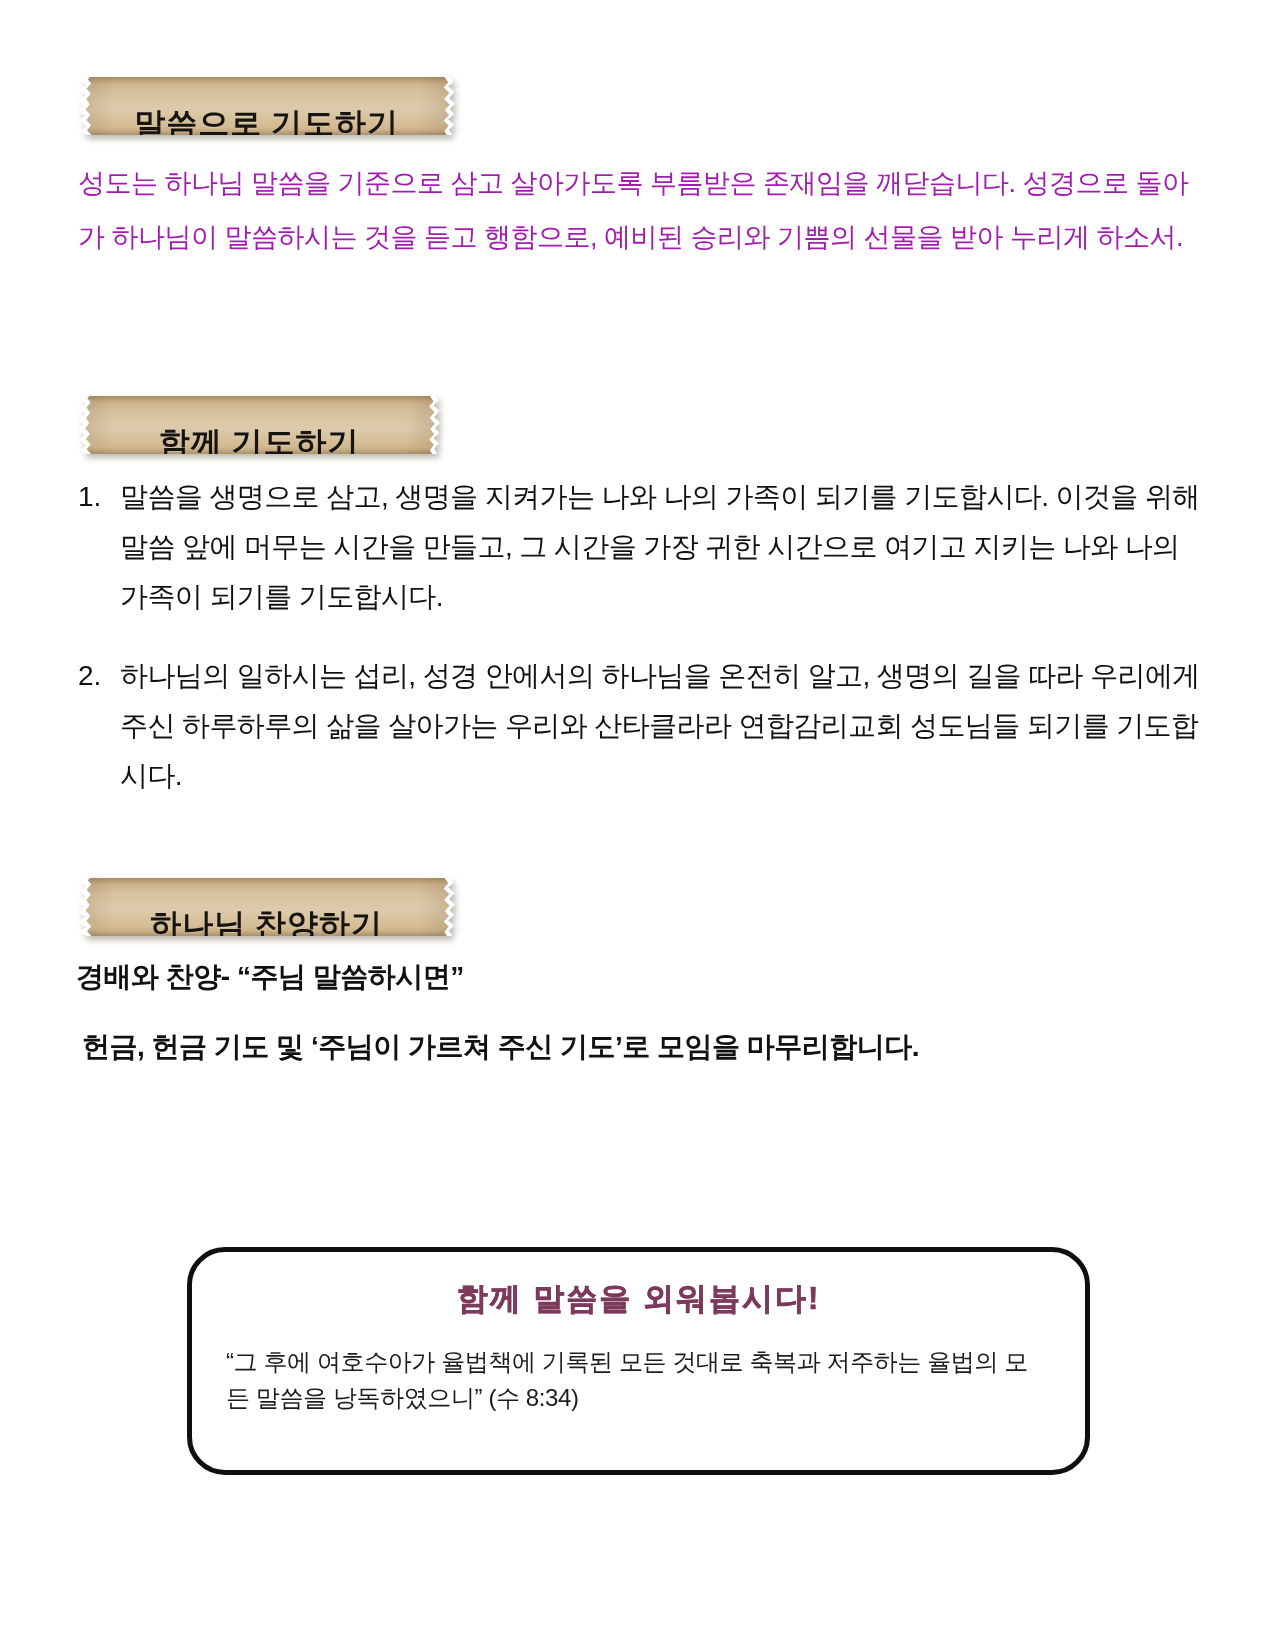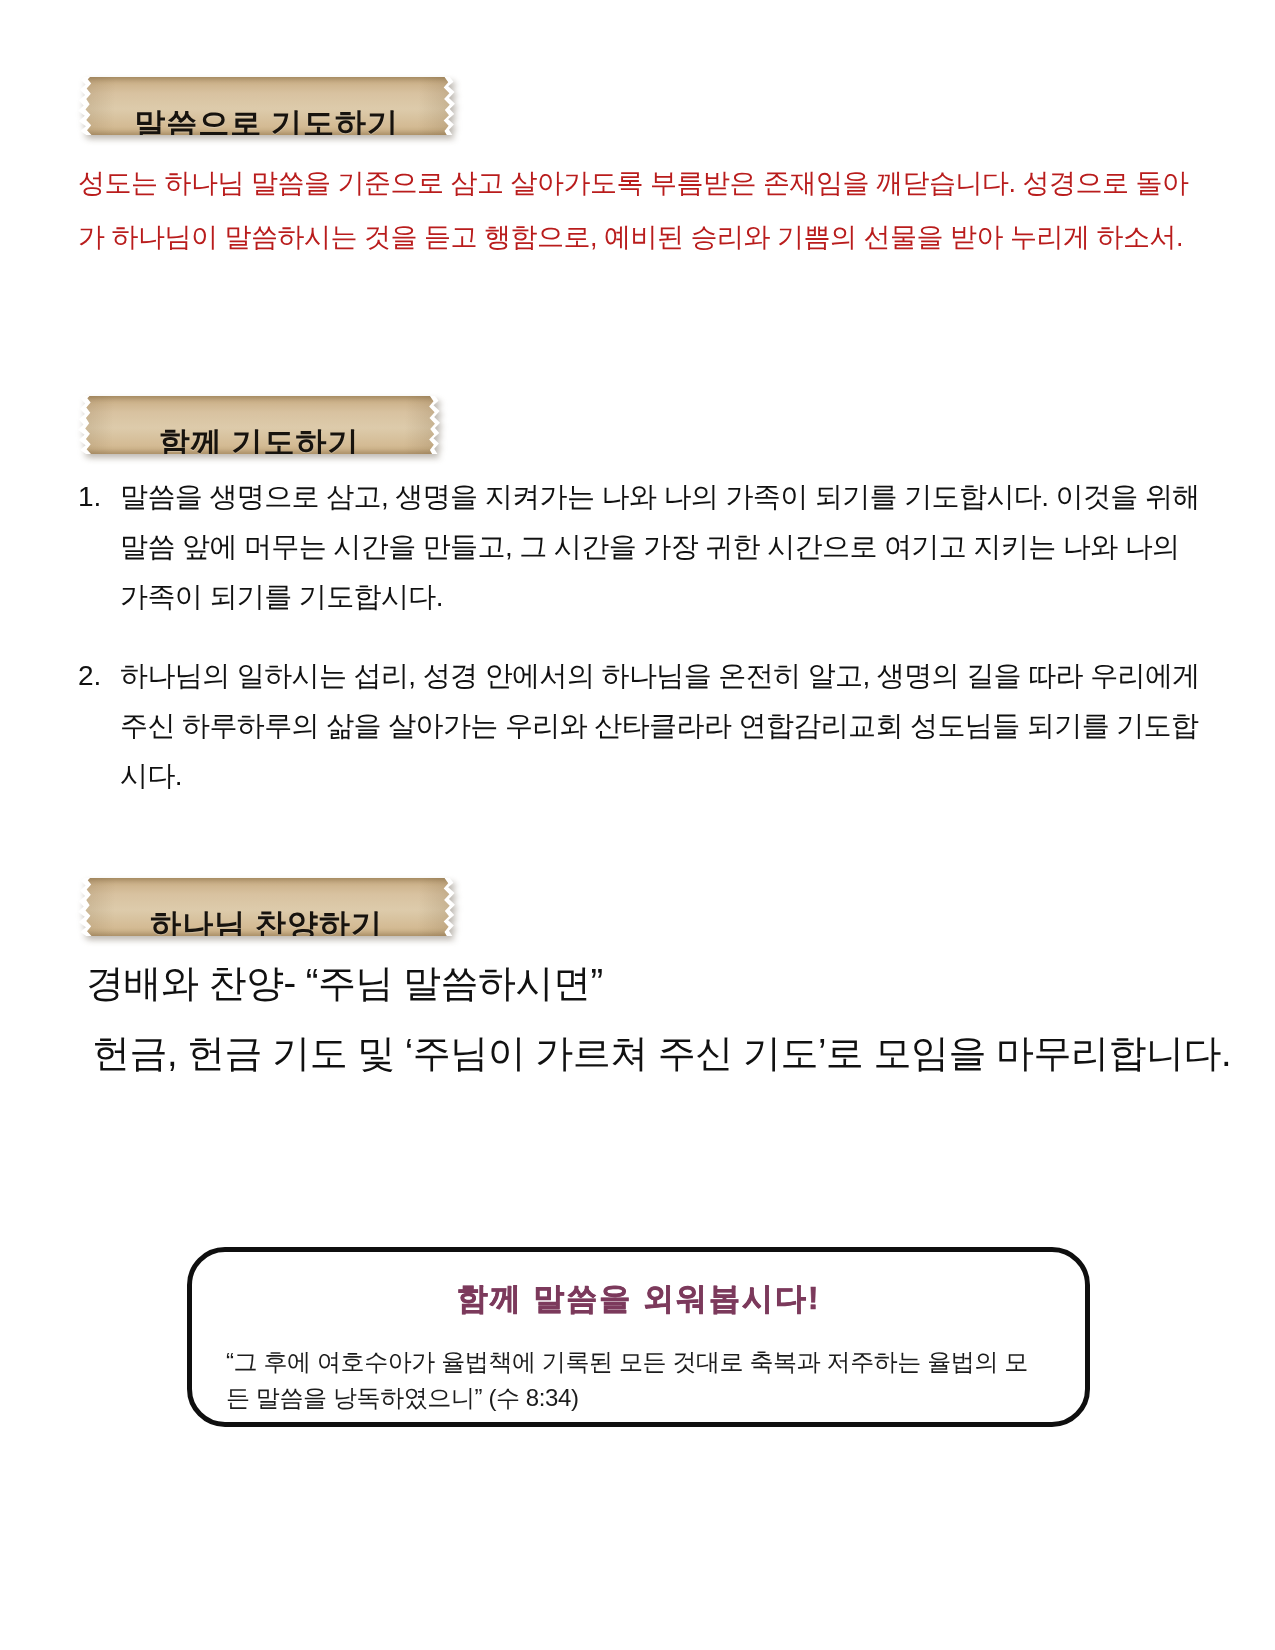--- a/index.html
+++ b/index.html
@@ -55,21 +55,21 @@
   }
 
   
   .para{
     position:absolute;
     left:78px;
     width:1125px;
     font-size:27px;
     line-height:54px;
     letter-spacing:-0.5px;
-    color:#b91c1c;
+    color:#a21caf;
   }
   .prayer-list{
     position:absolute;
     left:68px;
     width:1140px;
   }
   .prayer-item{
     display:flex;
     align-items:flex-start;
     margin-bottom:29px;
@@ -82,32 +82,33 @@
     padding-left:10px;
   }
   .prayer-text{
     flex:1;
     font-size:28px;
     line-height:50px;
     letter-spacing:-0.6px;
   }
   .plain-line{
     position:absolute;
-    left:86px;
+    left:76px;
     width:1130px;
-    font-size:38px;
+    font-size:28px;
     letter-spacing:-0.5px;
     white-space:nowrap;
+    font-weight:bold;
   }
 
   
   .memo-box{
     position:absolute;
     left:187px;top:1247px;
-    width:903px;height:180px;
+    width:903px;height:228px;
     box-sizing:border-box;
     border:5px solid #0f0f0f;
     border-radius:38px;
     background:#ffffff;
   }
   .memo-title{
     margin-top:26px;
     text-align:center;
     font-size:31px;
     font-weight:900;

